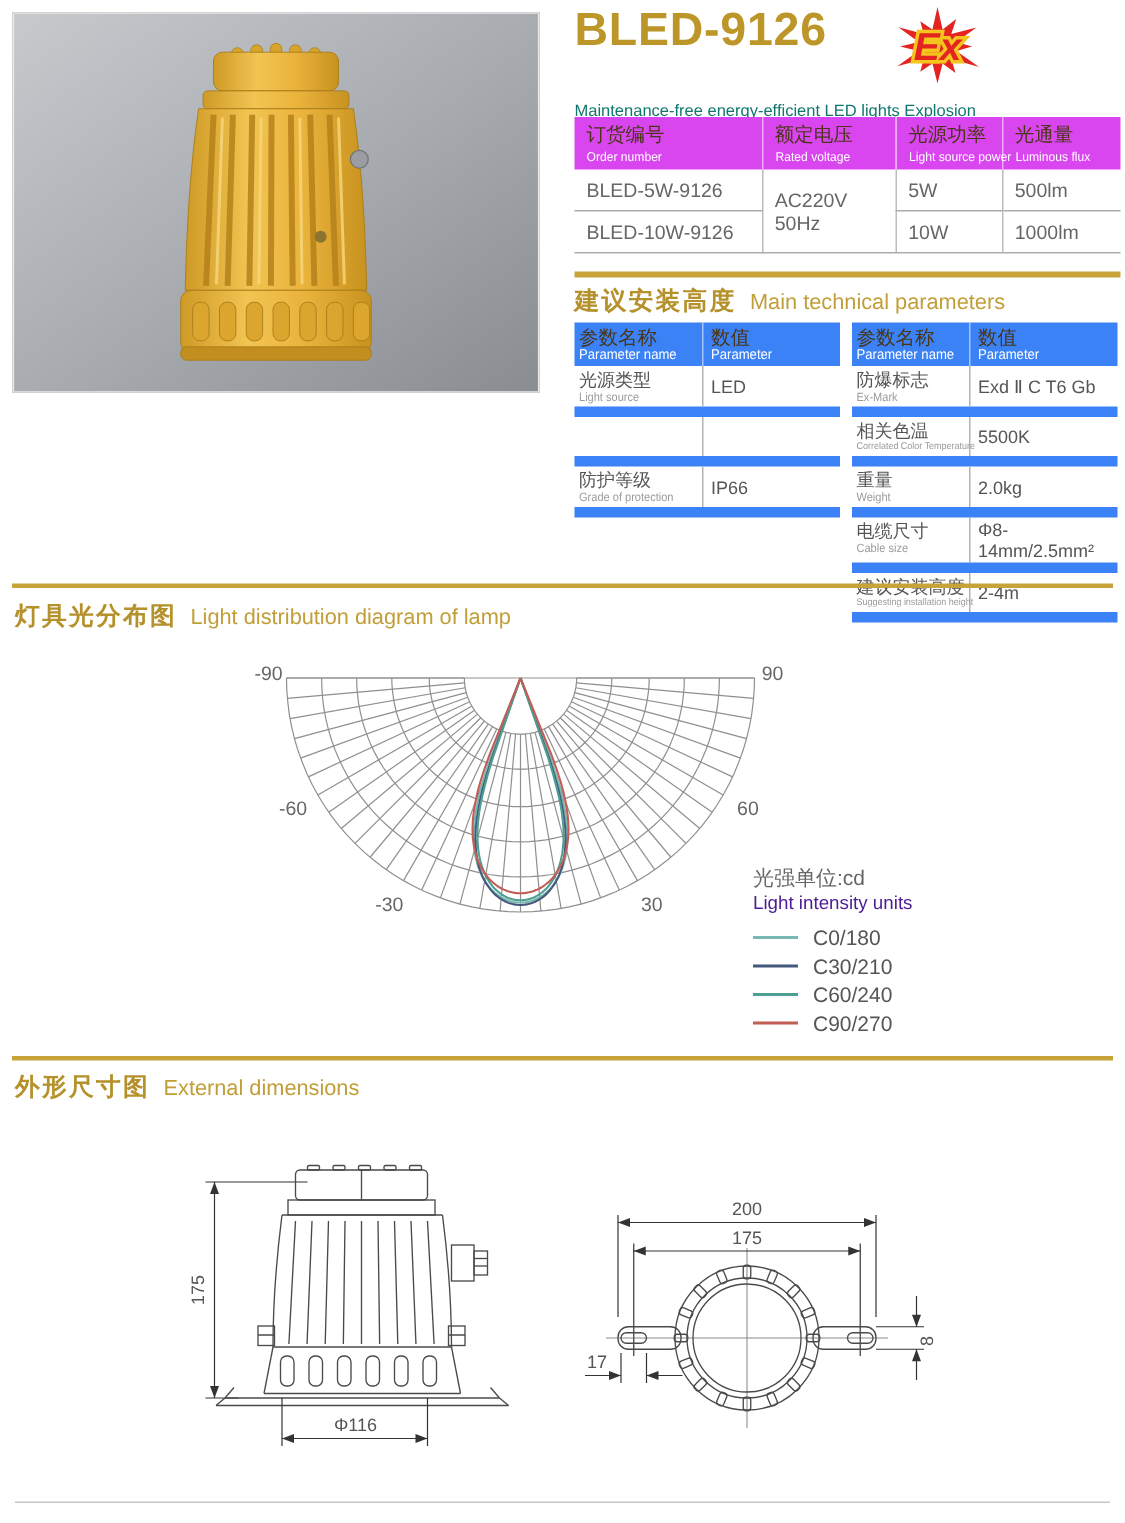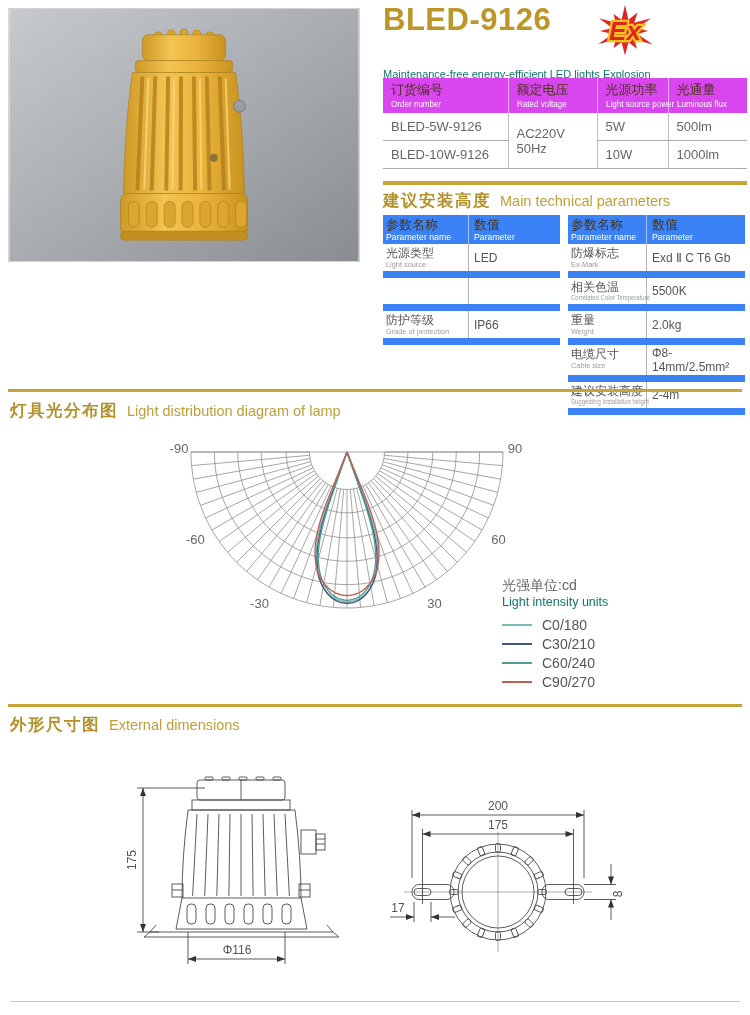--- a/index.html
+++ b/index.html
@@ -56,21 +56,21 @@
   .rule1{top:389px;} .rule2{top:704px;}
   .bottom-line{position:absolute;left:10px;top:1001px;width:730px;height:1px;background:#c6c6c6;}
 
   
   .polar{position:absolute;left:160px;top:430px;width:380px;height:205px;overflow:visible;}
   .polar .grid{stroke:#8f8f8f;stroke-width:.8;fill:none;}
   .polar .angle-label{fill:#666;font-size:13px;font-family:"Liberation Sans",sans-serif;}
 
   .legend{position:absolute;left:502px;top:577px;}
   .lg-cn{font-size:14px;color:#666;}
-  .lg-en{font-size:12.5px;color:#0f766e;margin-bottom:6px;}
+  .lg-en{font-size:12.5px;color:#4c1d95;margin-bottom:6px;}
   .lg-item{display:flex;align-items:center;height:19px;}
   .legend-swatch{display:inline-block;width:30px;height:2px;margin-right:10px;}
   .lg-label{font-size:14px;color:#555;}
 
   
   .draw{position:absolute;overflow:visible;}
   .draw-side{left:125px;top:772px;width:220px;height:205px;}
   .draw-flange{left:370px;top:782px;width:258px;height:185px;}
   .draw .ln{stroke:#4a4a4a;stroke-width:.9;fill:none;}
   .draw .thin{stroke:#8a8a8a;stroke-width:.7;fill:none;}

